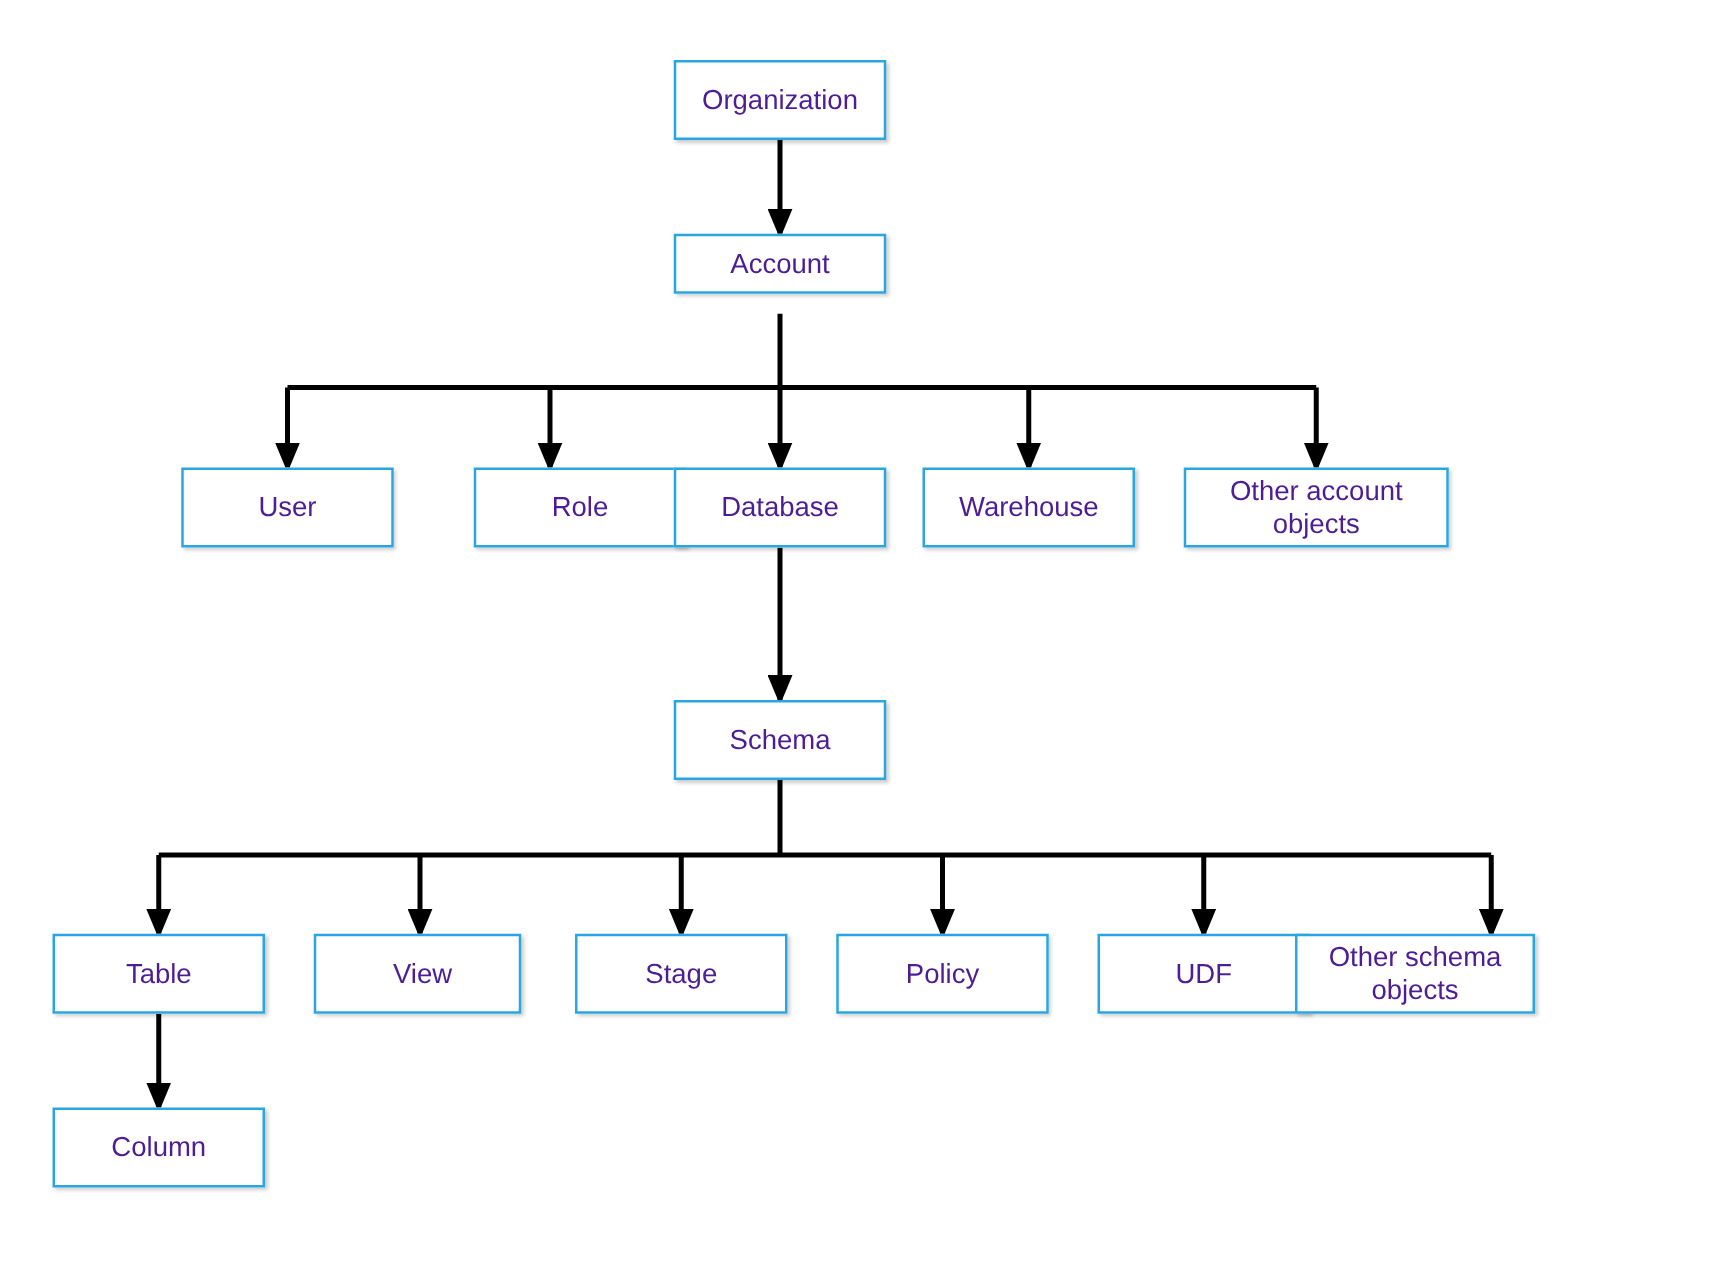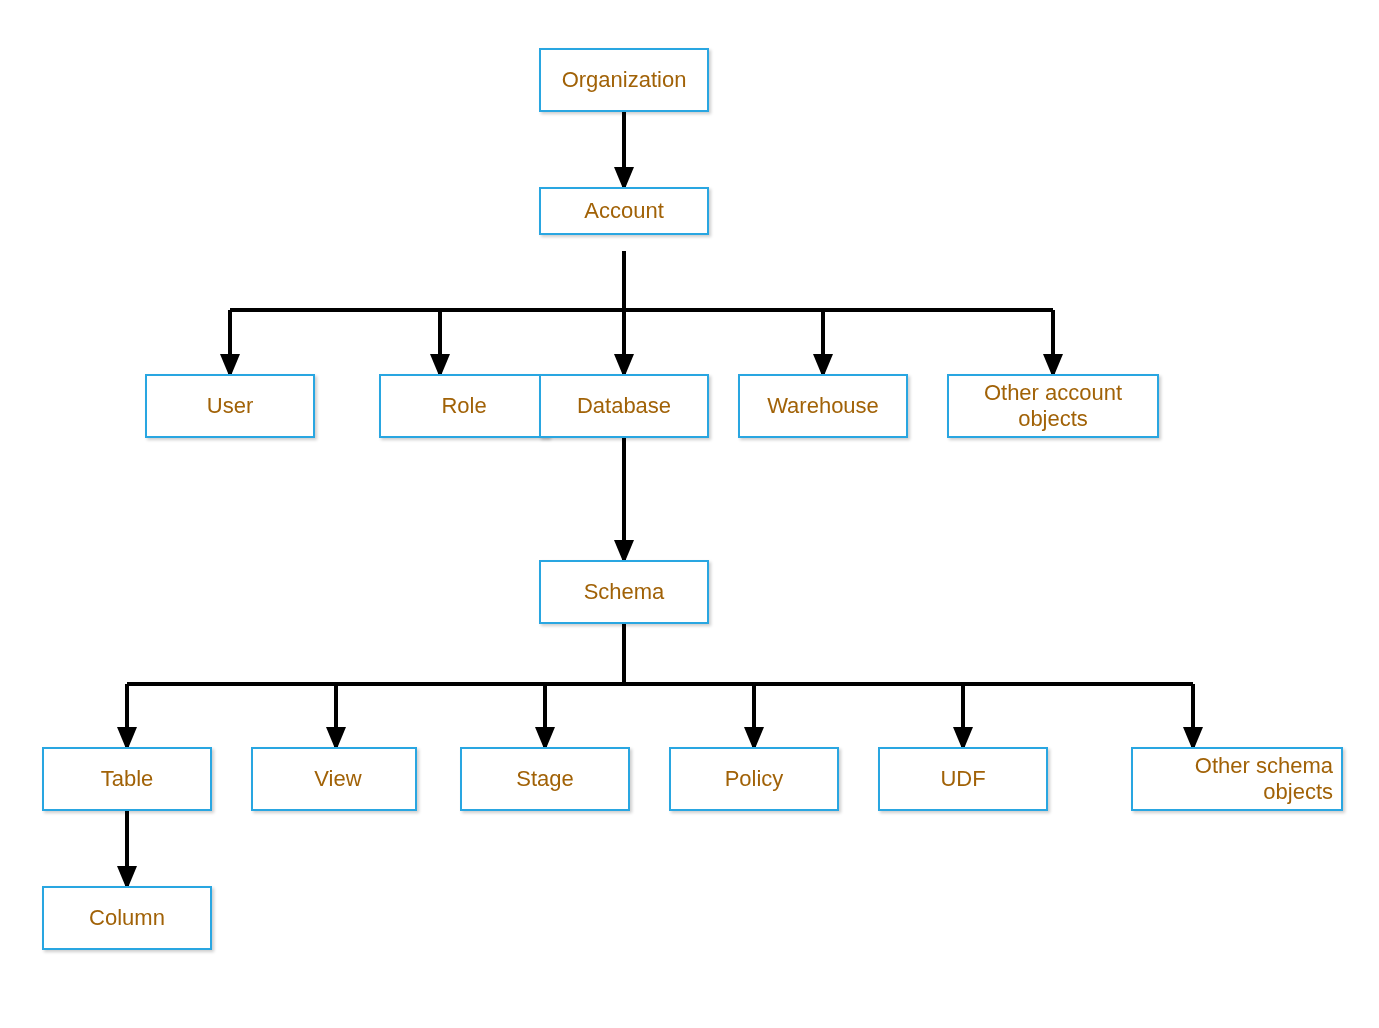--- a/index.html
+++ b/index.html
@@ -21,21 +21,21 @@
     }
     .node {
       position: absolute;
       background: #ffffff;
       border: 2px solid #29a6e1;
       display: flex;
       align-items: center;
       justify-content: center;
       text-align: center;
       font-size: 22px;
-      color: #a16207;
+      color: #4c1d95;
       box-shadow: 2px 2px 3px rgba(0,0,0,0.2);
       padding: 4px 8px;
       line-height: 1.2;
     }
     .node.italic {
     }
     svg.connectors {
       position: absolute;
       top: 0;
       left: 0;
@@ -81,15 +81,15 @@
     <div class="node" style="left: 355px; top: 374px; width: 170px; height: 64px; margin-left: 24px;">Role</div>
     <div class="node" style="left: 539px; top: 374px; width: 170px; height: 64px;">Database</div>
     <div class="node" style="left: 738px; top: 374px; width: 170px; height: 64px;">Warehouse</div>
     <div class="node italic" style="left: 947px; top: 374px; width: 212px; height: 64px;">Other account objects</div>
     <div class="node" style="left: 539px; top: 560px; width: 170px; height: 64px;">Schema</div>
     <div class="node" style="left: 42px; top: 747px; width: 170px; height: 64px;">Table</div>
     <div class="node" style="left: 251px; top: 747px; width: 166px; height: 64px; padding-left: 16px;">View</div>
     <div class="node" style="left: 460px; top: 747px; width: 170px; height: 64px;">Stage</div>
     <div class="node" style="left: 669px; top: 747px; width: 170px; height: 64px;">Policy</div>
     <div class="node" style="left: 878px; top: 747px; width: 170px; height: 64px; text-align: right;">UDF</div>
-    <div class="node italic" style="left: 1131px; top: 747px; width: 212px; height: 64px; text-align: right;">Other schema objects</div>
+    <div class="node italic" style="left: 1036px; top: 747px; width: 192px; height: 64px;">Other schema objects</div>
     <div class="node" style="left: 42px; top: 886px; width: 170px; height: 64px;">Column</div>
   </div>
 
 </body></html>

